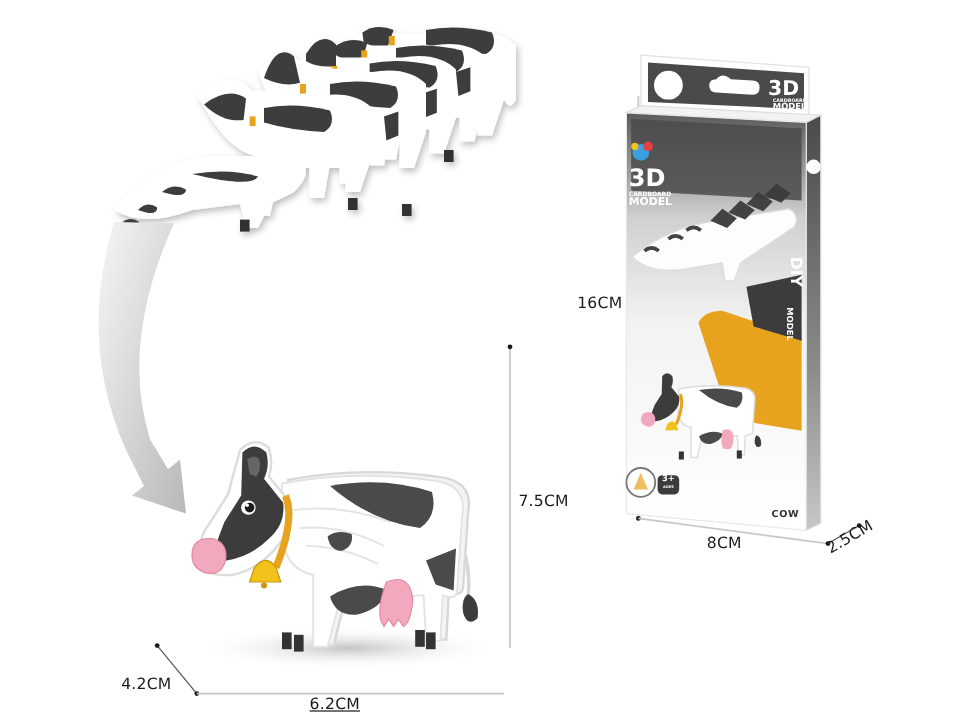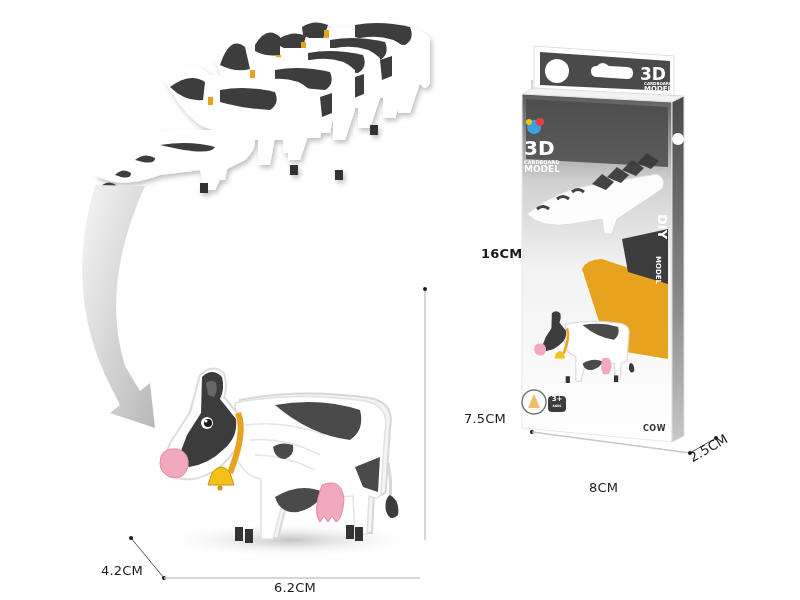--- a/index.html
+++ b/index.html
@@ -139,25 +139,25 @@
     <circle cx="532" cy="432" r="2" fill="#1a1a1a"></circle>
 
     <line x1="532" y1="432" x2="690" y2="453" stroke="#c8c8c8" stroke-width="1.5"></line>
     <circle cx="690" cy="453" r="2" fill="#1a1a1a"></circle>
 
     <line x1="690" y1="453" x2="716" y2="438" stroke="#555" stroke-width="1"></line>
     <circle cx="716" cy="438" r="2" fill="#1a1a1a"></circle>
   </svg>
 </div>
 
-<div class="dim-label" style="left:432px; top:411px;margin-left:32px;">7.5CM</div>
+<div class="dim-label" style="left:432px; top:411px;">7.5CM</div>
 <div class="dim-label" style="left:101px; top:563px;text-align:center;">4.2CM</div>
-<div class="dim-label" style="left:274px; top:580px;">6.2CM</div>
-<div class="dim-label" style="left:481px; top:246px;font-weight:bold;">16CM</div>
-<div class="dim-label" style="left:589px; top:446px;margin-top:34px;">8CM</div>
+<div class="dim-label" style="left:258px; top:580px;text-decoration:underline;">6.2CM</div>
+<div class="dim-label" style="left:481px; top:246px;">16CM</div>
+<div class="dim-label" style="left:589px; top:446px;">8CM</div>
 <div class="dim-label" style="left:694px; top:450px; transform:rotate(-30deg); transform-origin:left bottom;">2.5CM</div>
 
 <div class="abs" style="left:512px; top:44px; width:180px; height:400px;">
   <svg width="180" height="400" viewBox="0 0 180 400" style="position:absolute; left:0; top:0;">
     <defs>
       <linearGradient id="frontG" x1="0" y1="0" x2="0" y2="1">
         <stop offset="0" stop-color="#5a5a5a"></stop>
         <stop offset="0.25" stop-color="#d0d0d0"></stop>
         <stop offset="0.5" stop-color="#f2f2f2"></stop>
         <stop offset="1" stop-color="#ffffff"></stop>

